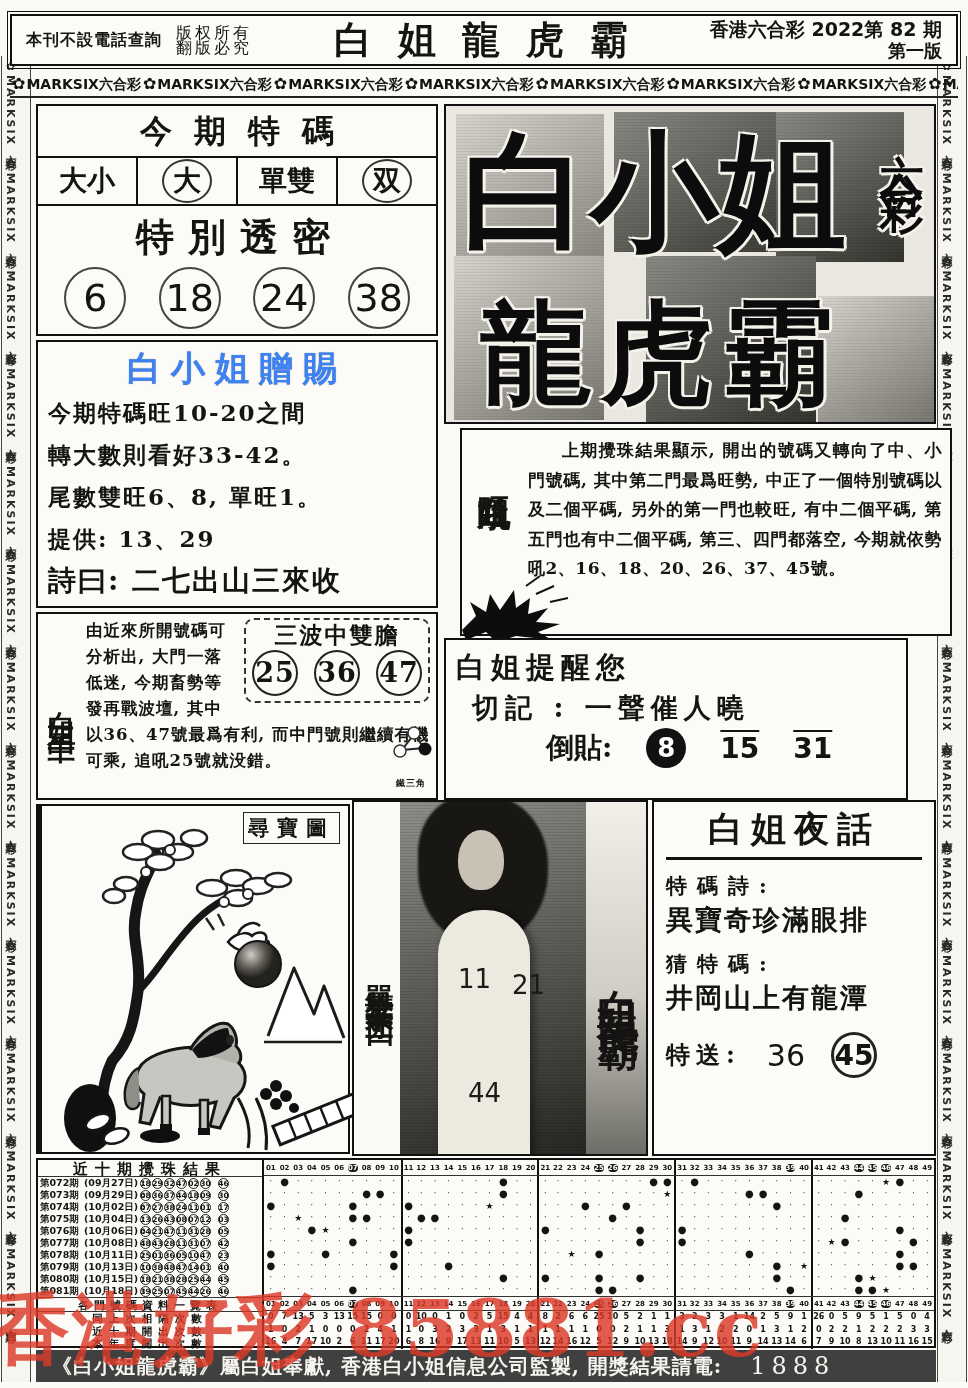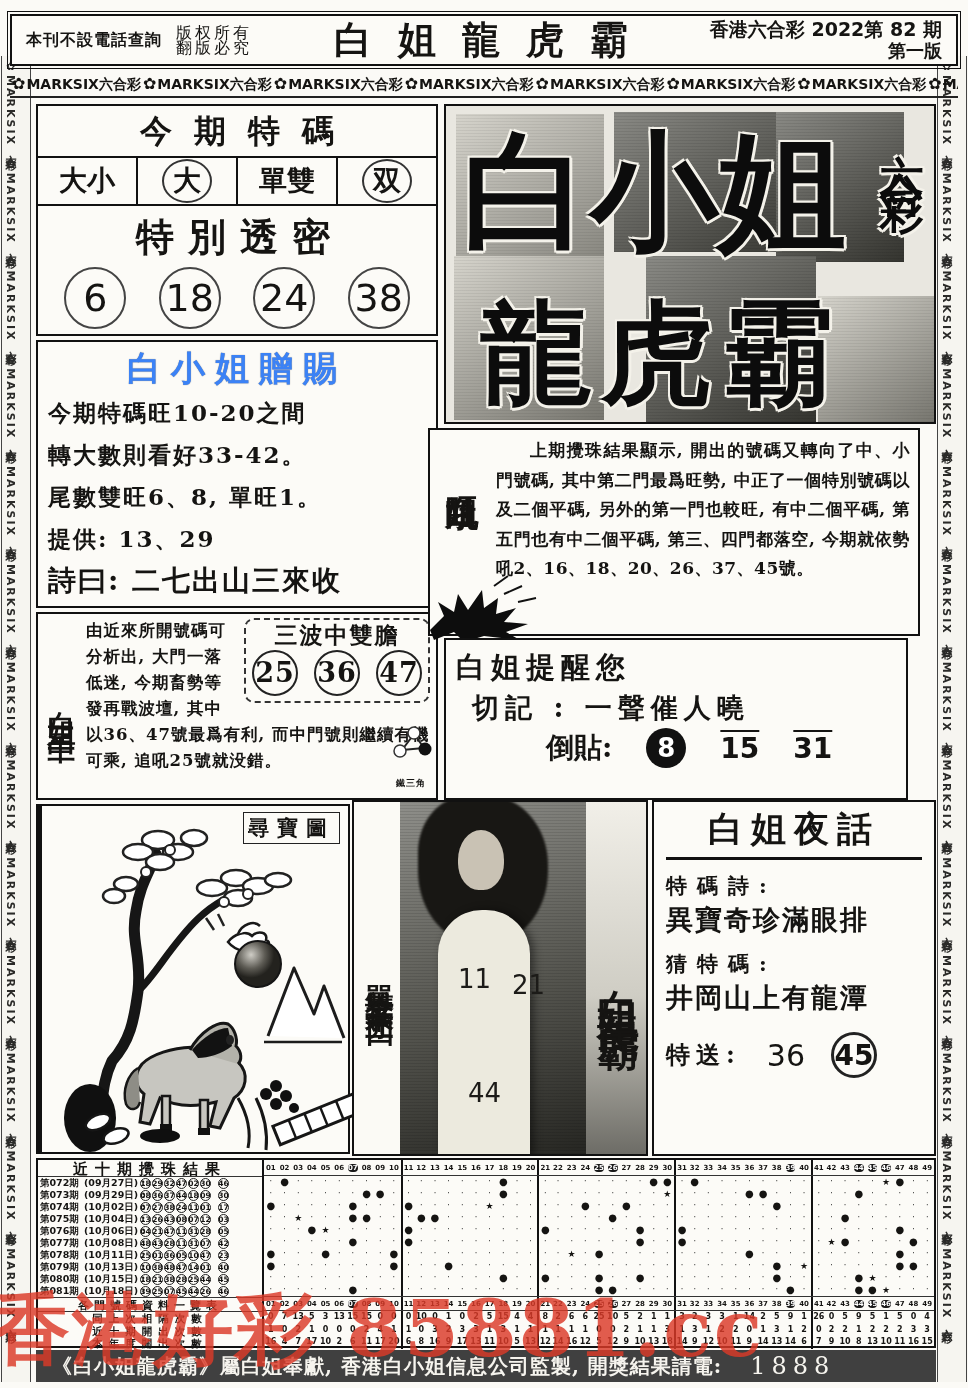--- a/index.html
+++ b/index.html
@@ -86,21 +86,21 @@
   .mast-char { color:#0c0c0c; font-weight:bold; font-family:"DejaVu Serif", serif;
     text-shadow:2px 2px 0 #f4f2ea,-2px -2px 0 #f4f2ea,2px -2px 0 #f4f2ea,-2px 2px 0 #f4f2ea,0 3px 0 #f4f2ea,3px 0 0 #f4f2ea;}
   #mast-line1 { position:absolute; left:16px; right:96px; top:10px; display:flex; justify-content:space-between;
     font-size:128px; line-height:150px;}
   #mast-side { position:absolute; right:6px; top:12px; writing-mode:vertical-rl; text-orientation:upright;
     font-size:44px; letter-spacing:18px; line-height:52px;}
   #mast-line2 { position:absolute; left:34px; right:100px; bottom:4px; display:flex; justify-content:space-between;
     font-size:112px; line-height:130px;}
 
   
-  #wanghou-box { left:428px; top:428px; width:492px; height:208px; display:flex;}
+  #wanghou-box { left:460px; top:428px; width:492px; height:208px; display:flex;}
   #wanghou-title { width:62px; padding:8px 0 0 10px; font-size:33px; font-weight:bold; line-height:44px;
     font-family:"DejaVu Serif", serif; position:relative;}
   #wanghou-splat { position:absolute; left:-6px; bottom:-8px;}
   #wanghou-body { flex:1; padding:6px 8px 0 4px; font-size:17px; font-weight:bold; line-height:29.5px;
     letter-spacing:.5px; text-align:justify; font-family:"DejaVu Serif", serif; text-indent:34px;}
 
   
   #reminder-box { left:444px; top:638px; width:464px; height:162px; padding:8px 10px;}
   #reminder-title { font-size:29px; font-weight:bold; letter-spacing:6px; font-family:"DejaVu Serif", serif;}
   .reminder-line { font-size:27px; font-weight:bold; letter-spacing:6px; line-height:40px;

